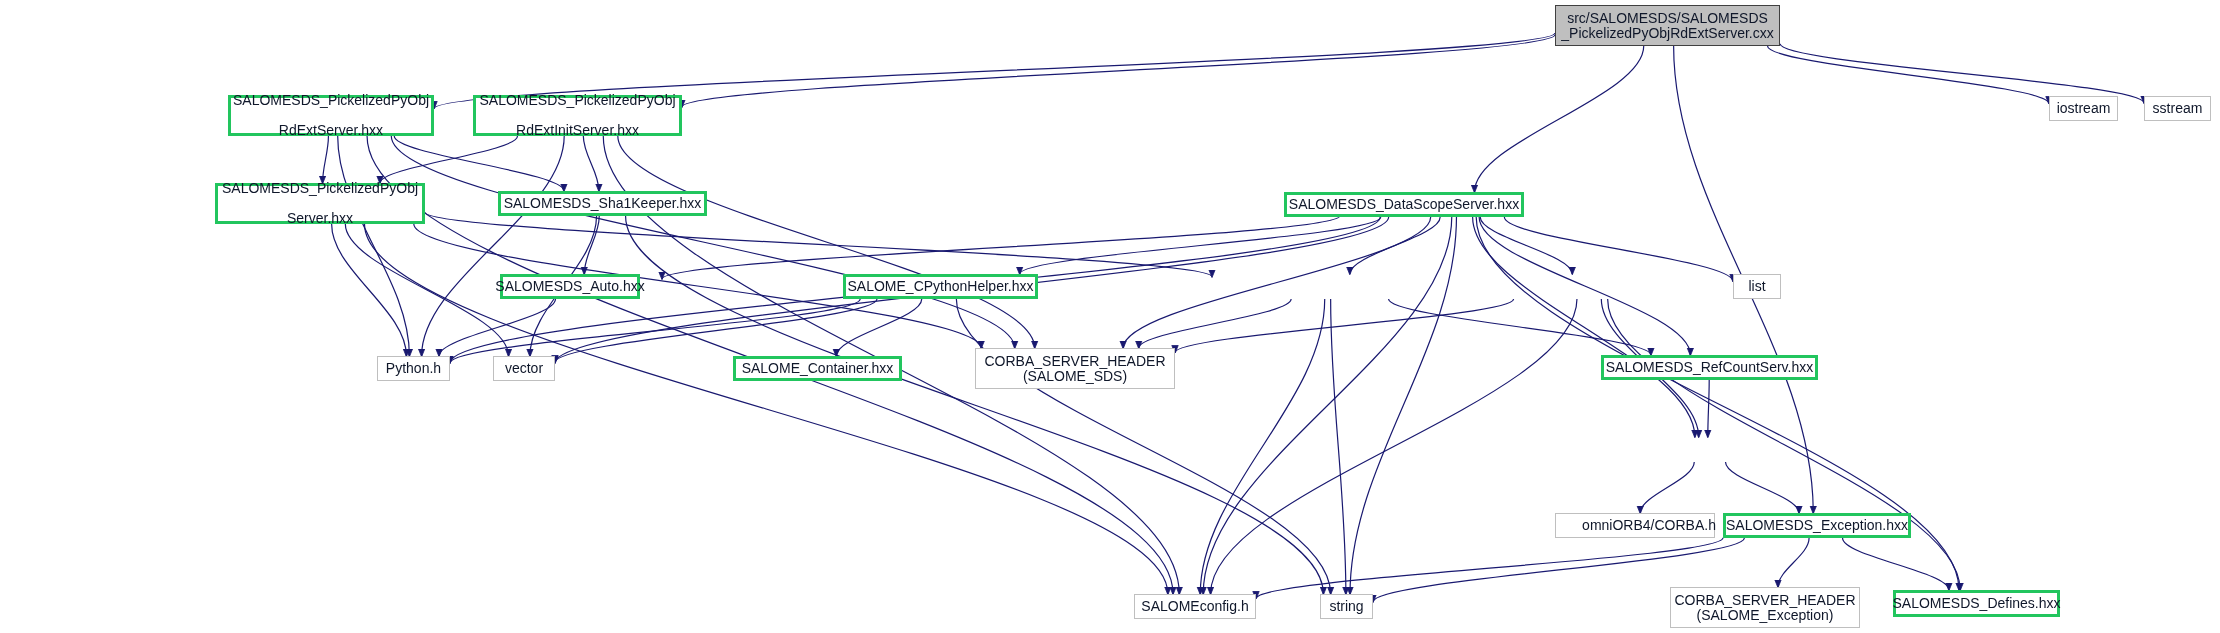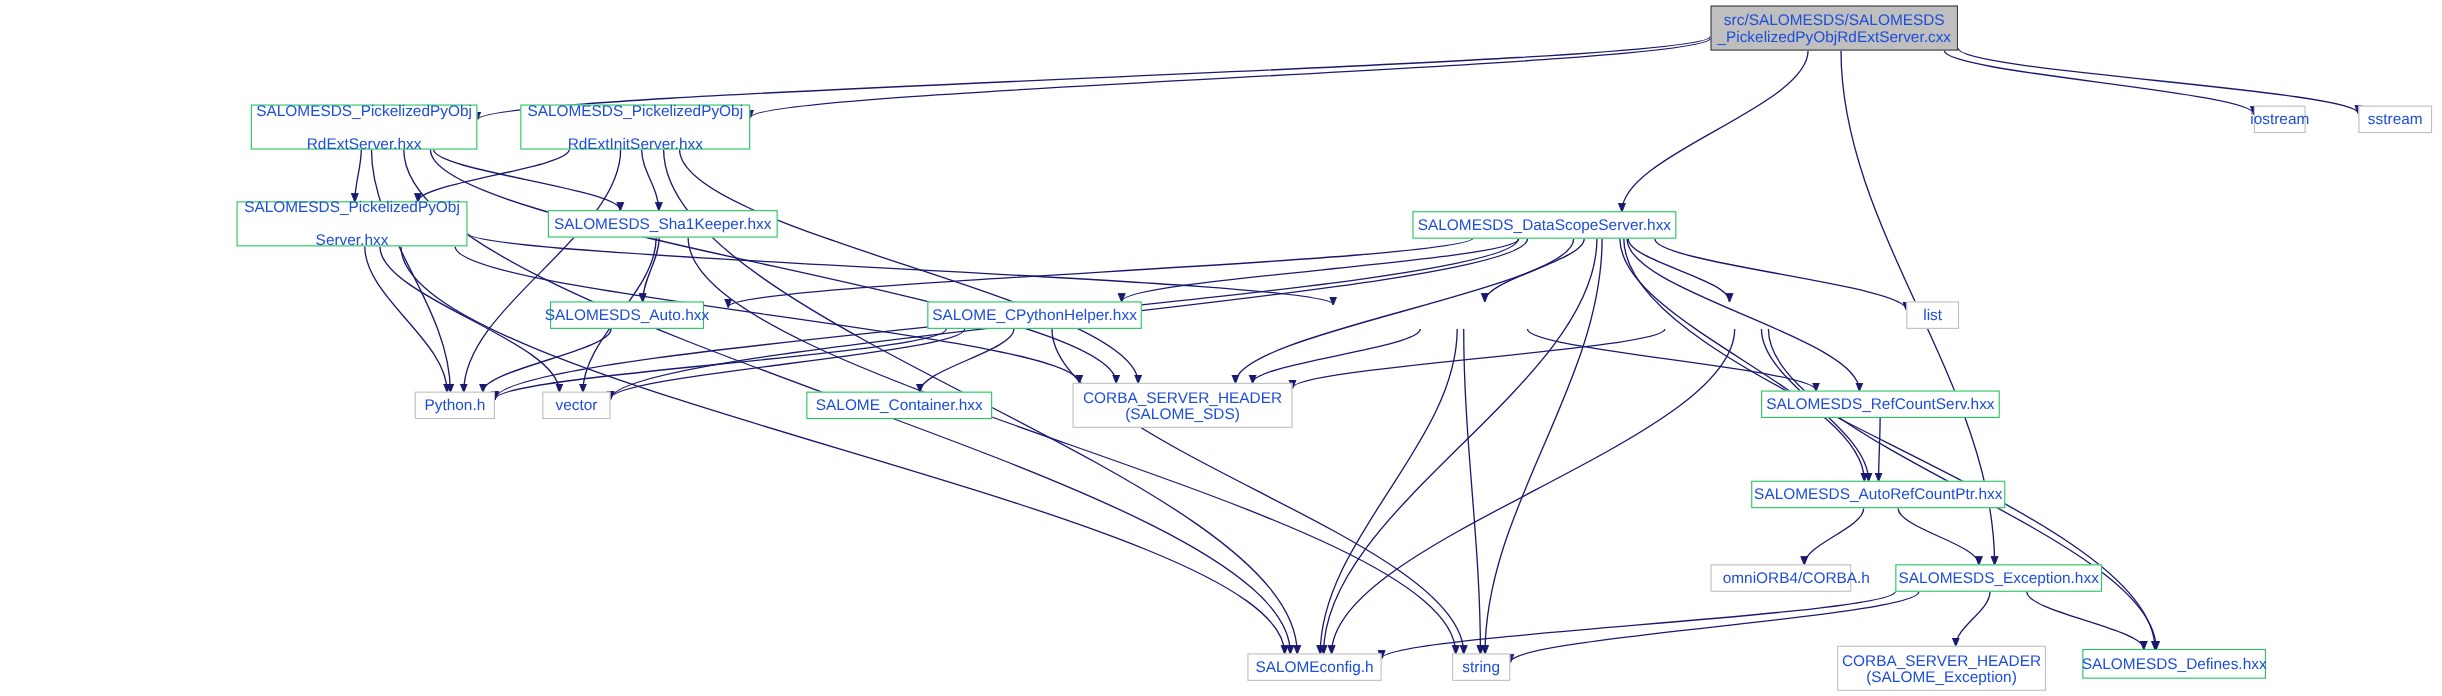--- a/index.html
+++ b/index.html
@@ -2,23 +2,23 @@
 <html><head>
 <meta charset="utf-8">
 <style>
   html, body { margin: 0; padding: 0; background: #ffffff; }
   body { width: 2220px; height: 633px; position: relative; overflow: hidden;
          font-family: "Liberation Sans", sans-serif; }
   #graph { position: absolute; left: 0; top: 0; width: 2220px; height: 633px; }
   #edges { position: absolute; left: 0; top: 0; width: 2220px; height: 633px; }
   .node { position: absolute; box-sizing: border-box; display: flex; flex-direction: column;
           align-items: center; justify-content: center; text-align: center;
-          font-size: 14px; line-height: 15px; color: #1d4ed8; background: #fff;
+          font-size: 14px; line-height: 15px; color: #0f172a; background: #fff;
           white-space: nowrap; }
-  .node.internal { border: 1px solid #22c55e; gap: 15px; }
+  .node.internal { border: 3px solid #22c55e; gap: 15px; }
   .node.external { border: 1px solid #bfbfbf; }
   .node.root { background: #bfbfbf; border: 1px solid #404040; }
   .node span { display: block; }
 </style>
 </head>
 <body>
 
 <div id="graph">
   <svg id="edges" xmlns="http://www.w3.org/2000/svg">
     <defs>
@@ -125,41 +125,38 @@
   <div class="node internal" id="n-container" style="left:733px;top:356px;width:169px;height:25px;">
       <span>SALOME_Container.hxx</span>
     </div>
   <div class="node external" id="n-corba_sds" style="left:975px;top:348px;width:200px;height:41px;">
       <span>CORBA_SERVER_HEADER</span>
       <span>(SALOME_SDS)</span>
     </div>
   <div class="node internal" id="n-refcountserv" style="left:1601px;top:355px;width:217px;height:25px;">
       <span>SALOMESDS_RefCountServ.hxx</span>
     </div>
-  <div class="node internal" id="n-autorefcountptr" style="left:1592px;top:437px;width:231px;height:25px;">
-      <span>SALOMESDS_AutoRefCountPtr.hxx</span>
-    </div>
-  <div class="node external" id="n-omniorb" style="left:1555px;top:513px;width:128px;height:25px;padding-left:28px;">
+  <div class="node external" id="n-omniorb" style="left:1555px;top:513px;width:160px;height:25px;padding-left:28px;">
       <span>omniORB4/CORBA.h</span>
     </div>
   <div class="node internal" id="n-exception" style="left:1723px;top:513px;width:188px;height:25px;">
       <span>SALOMESDS_Exception.hxx</span>
     </div>
   <div class="node external" id="n-salomeconfig" style="left:1134px;top:594px;width:122px;height:25px;">
       <span>SALOMEconfig.h</span>
     </div>
   <div class="node external" id="n-string" style="left:1320px;top:594px;width:53px;height:25px;">
       <span>string</span>
     </div>
   <div class="node external" id="n-corba_exc" style="left:1670px;top:587px;width:190px;height:41px;">
       <span>CORBA_SERVER_HEADER</span>
       <span>(SALOME_Exception)</span>
     </div>
   <div class="node internal" id="n-defines" style="left:1893px;top:590px;width:167px;height:27px;">
       <span>SALOMESDS_Defines.hxx</span>
     </div>
-  <div class="node external" id="n-iostream" style="left:2049px;top:96px;width:47px;height:25px;">
+  <div class="node external" id="n-iostream" style="left:2049px;top:96px;width:69px;height:25px;">
       <span>iostream</span>
     </div>
   <div class="node external" id="n-sstream" style="left:2144px;top:96px;width:67px;height:25px;">
       <span>sstream</span>
     </div>
 </div>
 
 </body></html>

